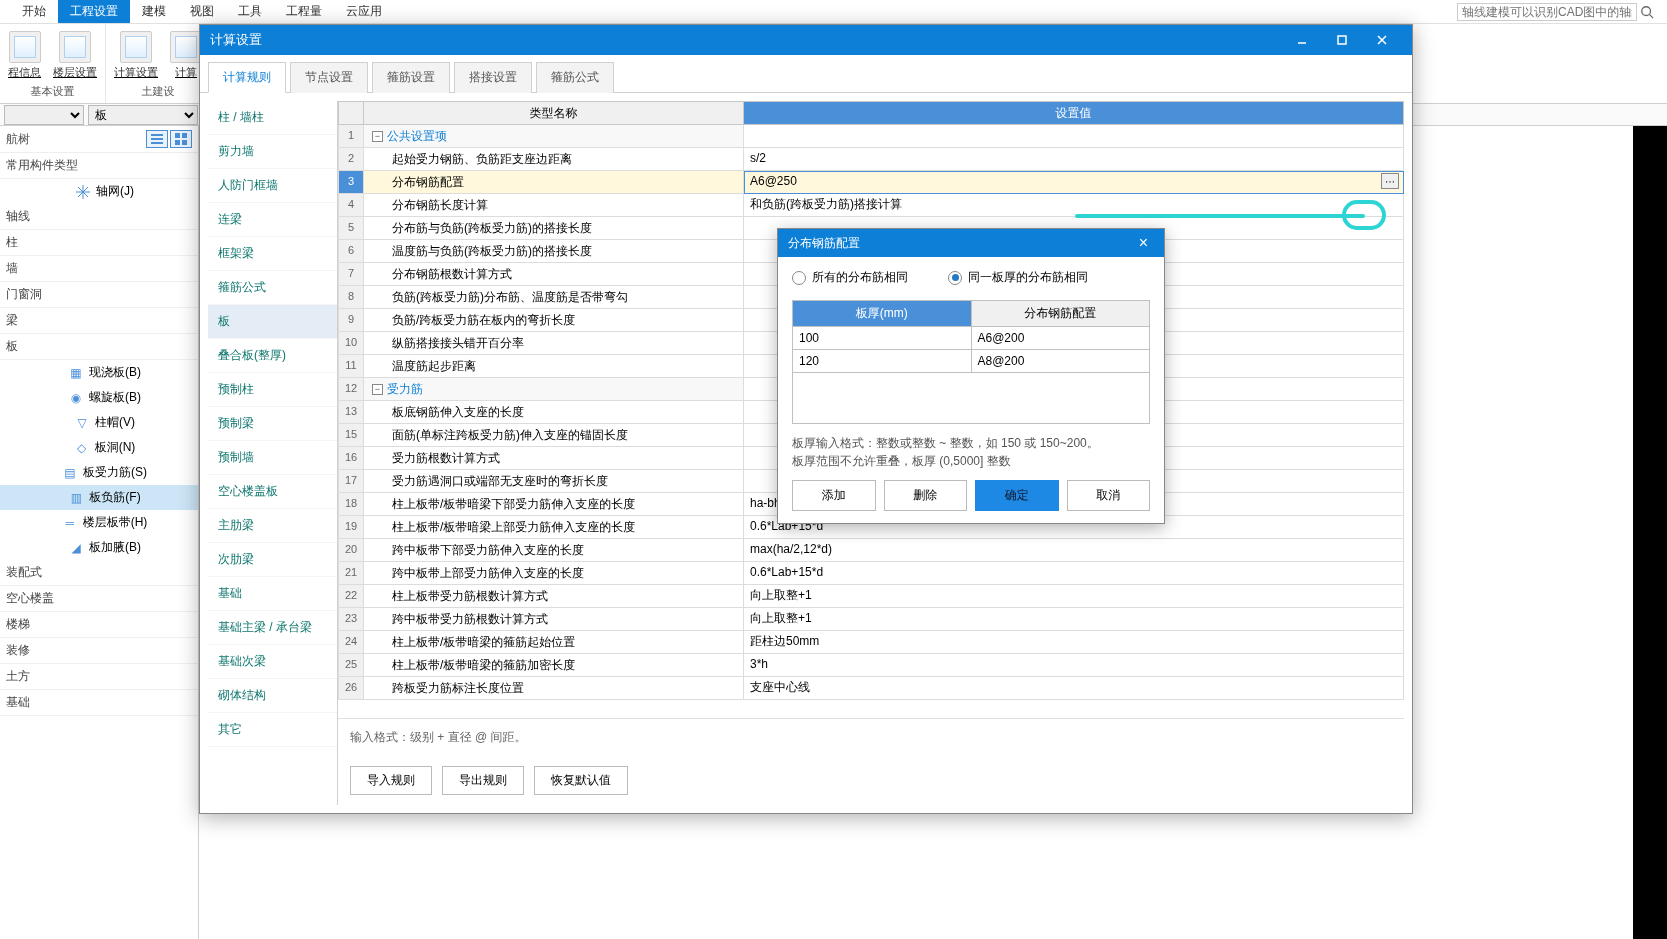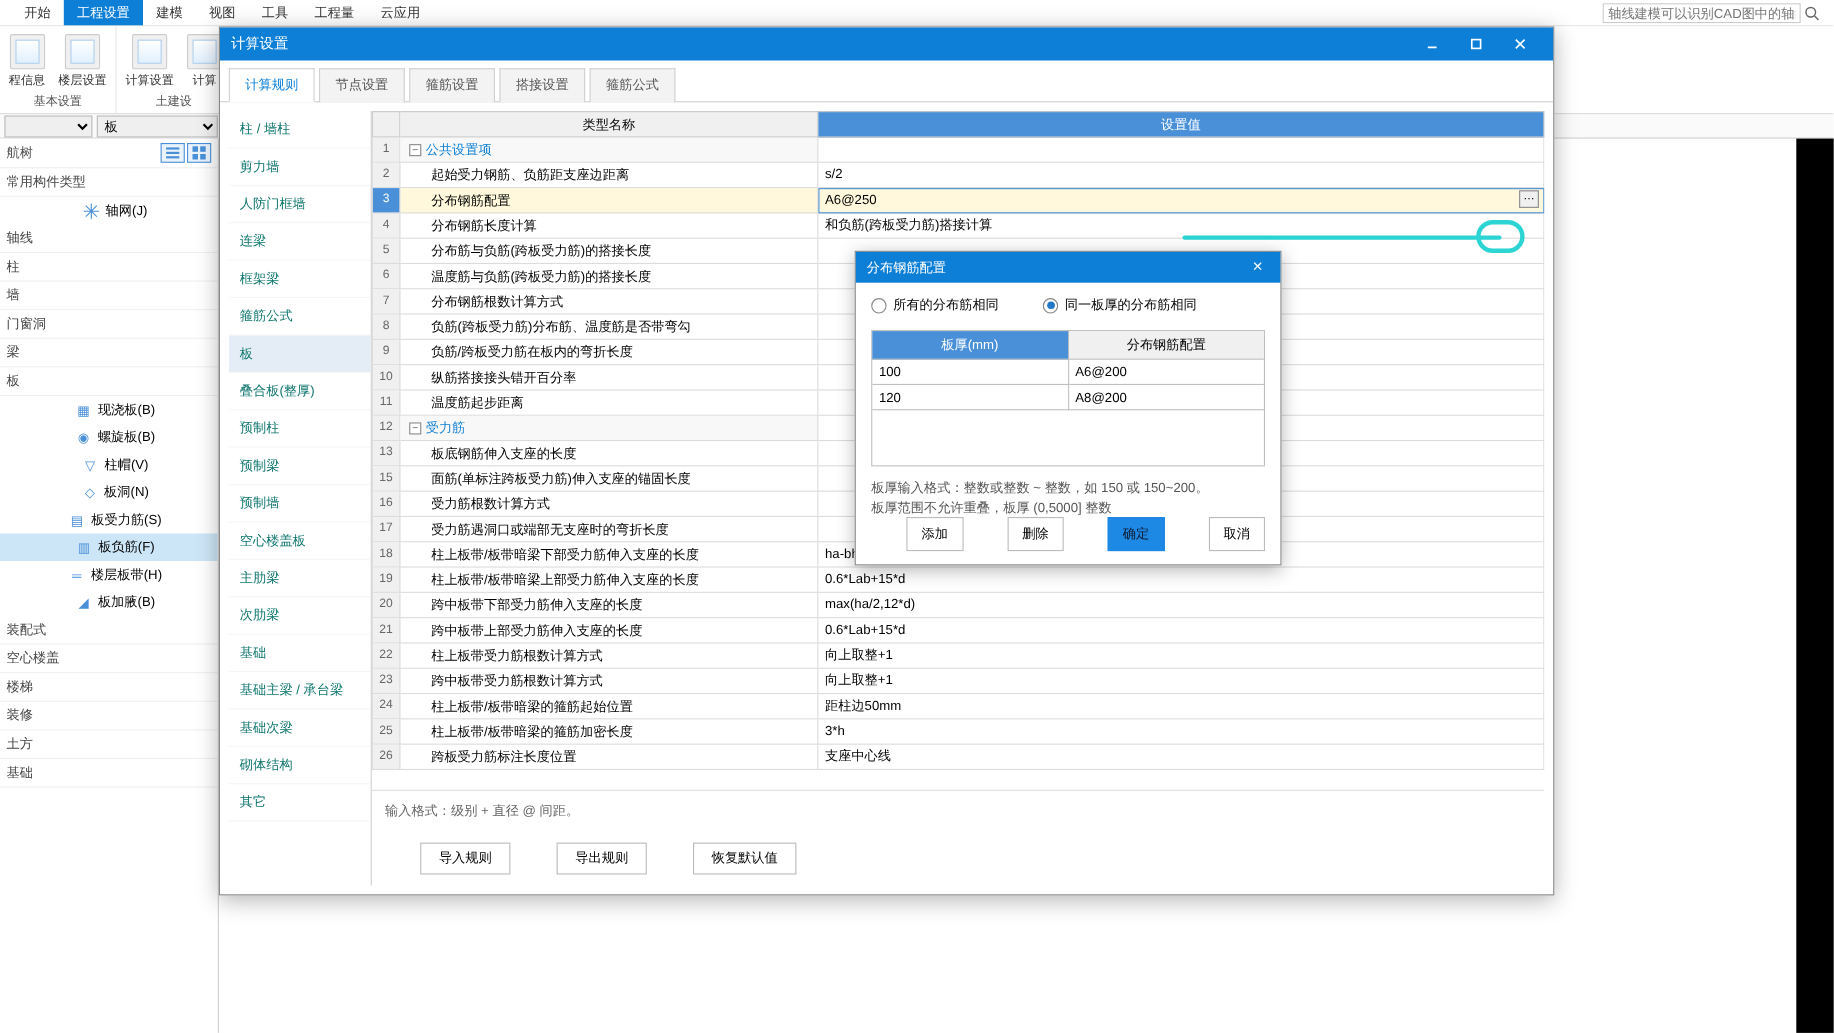--- a/index.html
+++ b/index.html
@@ -8,21 +8,21 @@
 .menubar { height: 24px; background: #fff; display: flex; align-items: center; padding-left: 10px; border-bottom: 1px solid #e0e0e0; }
 .menubar-item { padding: 3px 12px; color: #333; cursor: pointer; }
 .menubar-item.active { background: #0d7fd6; color: #fff; }
 .search-area { margin-left: auto; display: flex; align-items: center; padding-right: 10px; }
 .search-input { border: 1px solid #ccc; padding: 1px 4px; width: 180px; color: #999; }
 .search-icon { width: 20px; height: 20px; display: flex; align-items: center; justify-content: center; }
 
 .ribbon { height: 80px; background: #fff; border-bottom: 1px solid #d0d0d0; display: flex; }
 .ribbon-group { display: flex; flex-direction: column; align-items: center; padding: 4px 8px; border-right: 1px solid #e8e8e8; }
 .ribbon-btns { display: flex; gap: 12px; flex: 1; align-items: center; }
-.ribbon-btn { display: flex; flex-direction: column; align-items: center; gap: 2px; cursor: pointer; }
+.ribbon-btn { display: flex; flex-direction: column; align-items: center; gap: 2px; cursor: pointer; text-decoration: underline; }
 .ribbon-icon { width: 32px; height: 32px; background: #f0f0f0; border: 1px solid #ccc; border-radius: 2px; position: relative; }
 .ribbon-icon::before { content: ''; position: absolute; inset: 4px; background: linear-gradient(#fff,#e0f0ff); border: 1px solid #b0d0f0; }
 .ribbon-label { font-size: 11px; color: #333; }
 .ribbon-group-title { font-size: 11px; color: #555; padding-top: 2px; }
 
 .row2 { height: 22px; background: #fafafa; border-bottom: 1px solid #d0d0d0; display: flex; align-items: center; gap: 4px; padding-left: 4px; }
 .row2 select, .row2 input { border: 1px solid #bbb; padding: 1px 2px; font-size: 12px; }
 
 .main { display: flex; height: calc(939px - 24px - 80px - 22px); }
 .left-panel { width: 199px; background: #fff; border-right: 1px solid #d0d0d0; overflow-y: auto; }
@@ -69,21 +69,21 @@
 .indent { padding-left: 28px !important; }
 .expander { width: 11px; height: 11px; border: 1px solid #888; display: inline-flex; align-items: center; justify-content: center; font-size: 9px; line-height: 1; background: #fff; color: #555; }
 
 .ellipsis-btn { position: absolute; right: 4px; top: 2px; width: 18px; height: 16px; border: 1px solid #888; background: #f0f0f0; display: flex; align-items: center; justify-content: center; font-size: 10px; cursor: pointer; }
 
 .highlight-circle { position: absolute; border: 4px solid #2dd4d4; border-radius: 16px; pointer-events: none; }
 .highlight-line { position: absolute; height: 4px; background: #2dd4d4; pointer-events: none; }
 
 .footer-hint { padding: 10px 12px; color: #666; border-top: 1px solid #e0e0e0; }
 .dlg-footer { padding: 10px 12px; display: flex; gap: 10px; }
-.btn { padding: 5px 16px; border: 1px solid #bbb; background: #fff; cursor: pointer; margin-left: 32px; }
+.btn { padding: 5px 16px; border: 1px solid #bbb; background: #fff; cursor: pointer; }
 
 
 .popup { position: absolute; left: 777px; top: 228px; width: 388px; background: #fff; border: 1px solid #888; box-shadow: 0 4px 16px rgba(0,0,0,0.3); z-index: 100; }
 .popup-title { height: 28px; background: #0d7fd6; color: #fff; display: flex; align-items: center; padding: 0 10px; }
 .popup-close { margin-left: auto; cursor: pointer; padding: 0 6px; font-size: 16px; }
 .popup-body { padding: 12px 14px; }
 .radio-row { display: flex; gap: 40px; margin-bottom: 14px; }
 .radio-item { display: flex; align-items: center; gap: 6px; }
 .radio { width: 14px; height: 14px; border: 1px solid #888; border-radius: 50%; display: inline-flex; align-items: center; justify-content: center; }
 .radio.checked::after { content: ''; width: 7px; height: 7px; background: #2478c8; border-radius: 50%; }
@@ -91,21 +91,21 @@
 .inner-table { border: 1px solid #c0c0c0; margin-bottom: 10px; }
 .it-head { display: flex; }
 .it-head div { flex: 1; background: #f0f0f0; border-right: 1px solid #c0c0c0; border-bottom: 1px solid #c0c0c0; text-align: center; padding: 4px; }
 .it-head div:last-child { border-right: none; }
 .it-head div.sel { background: #4a90d9; color: #fff; }
 .it-row { display: flex; }
 .it-row div { flex: 1; border-right: 1px solid #c0c0c0; border-bottom: 1px solid #c0c0c0; padding: 4px 6px; }
 .it-row div:last-child { border-right: none; }
 .it-blank { height: 50px; }
 
-.popup-hint { font-size: 11px; color: #555; line-height: 1.5; }
+.popup-hint { font-size: 11px; color: #555; line-height: 1.5; margin-bottom: 10px; }
 .popup-btns { display: flex; gap: 8px; }
 .popup-btns .btn { flex: 1; text-align: center; padding: 6px 0; }
 .btn.primary { background: #1e88e5; color: #0f172a; border-color: #1e88e5; }
 
 .black-strip { position: absolute; right: 0; top: 126px; width: 34px; bottom: 0; background: #000; }
 
 svg { display: block; }
 </style>
 </head>
 <body>

